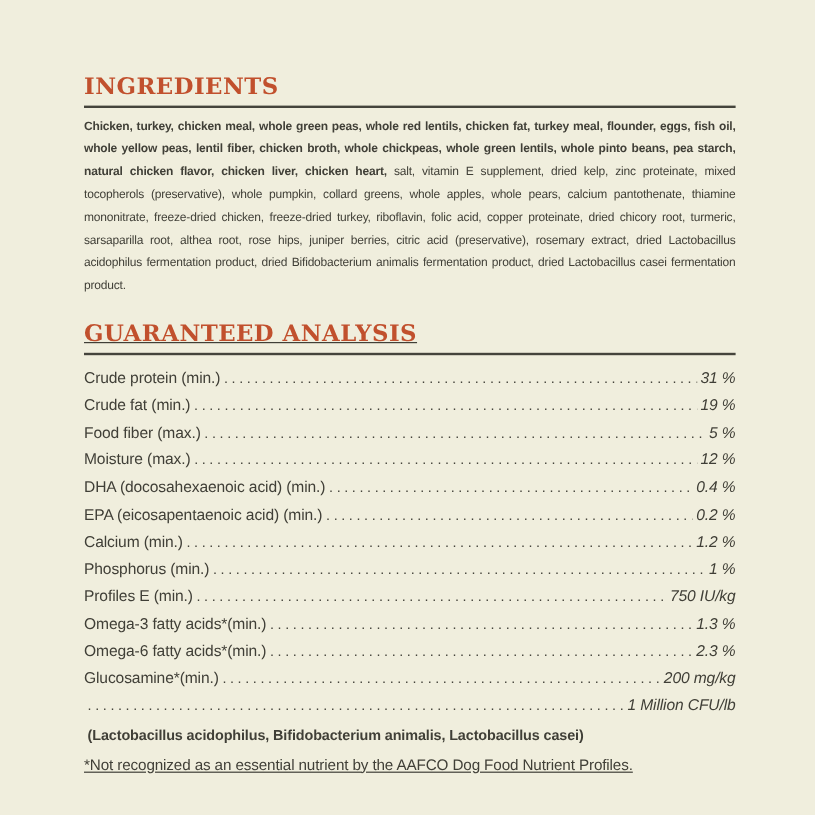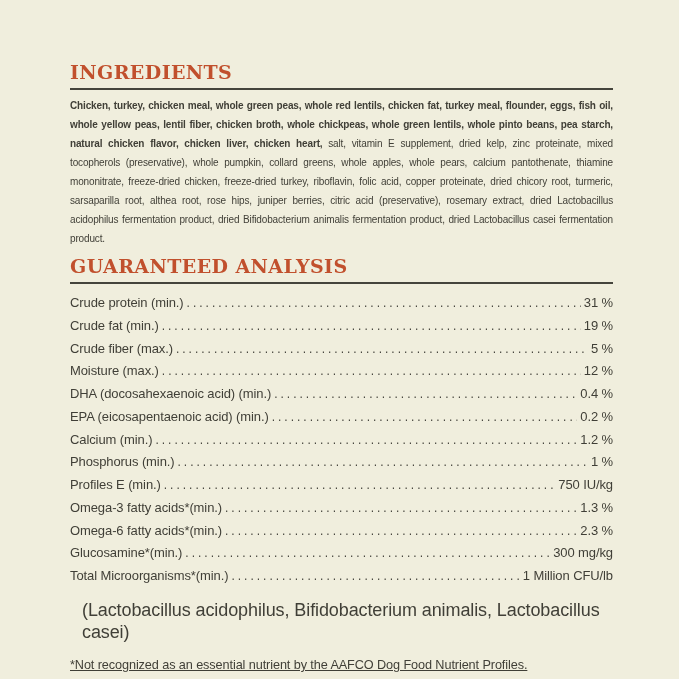--- a/index.html
+++ b/index.html
@@ -40,21 +40,22 @@
     font-size: 10px;
     line-height: 19px;
     letter-spacing: -0.15px;
     text-align: justify;
     color: #403f37;
   }
   .ingredients-text .primary {
     font-weight: bold;
   }
   .analysis-heading-block {
-    margin-top: 8px;
+    margin-top: 20px;
+    text-decoration: underline;
   }
   .analysis-table {
     margin-top: 8px;
   }
   .row {
     display: flex;
     align-items: baseline;
     line-height: 21.75px;
     font-size: 13px;
     white-space: nowrap;
@@ -73,26 +74,28 @@
   }
   .row .dots::after {
     content: "........................................................................................................................................................................";
     letter-spacing: 3px;
     font-size: 12px;
   }
   .row .val {
     flex: 0 0 auto;
     text-align: right;
     letter-spacing: -0.1px;
+    font-style: italic;
   }
   .note-row {
-    margin: 12px;
-    font-size: 18px;
+    margin: 3px;
+    font-size: 12px;
     line-height: 21.75px;
     letter-spacing: -0.1px;
+    font-weight: bold;
   }
   .footnote {
     margin: 2px 0 0 0;
     font-size: 12.7px;
     line-height: 21.75px;
     letter-spacing: -0.1px;
     text-decoration: underline;
   }
 </style>
 </head>
@@ -119,21 +122,21 @@
           <span class="lbl">Crude protein (min.)</span>
           <span class="dots"></span>
           <span class="val">31 %</span>
         </div>
         <div class="row">
           <span class="lbl">Crude fat (min.)</span>
           <span class="dots"></span>
           <span class="val">19 %</span>
         </div>
         <div class="row">
-          <span class="lbl">Crude fiber (max.)</span>
+          <span class="lbl">Food fiber (max.)</span>
           <span class="dots"></span>
           <span class="val">5 %</span>
         </div>
         <div class="row">
           <span class="lbl">Moisture (max.)</span>
           <span class="dots"></span>
           <span class="val">12 %</span>
         </div>
         <div class="row">
           <span class="lbl">DHA (docosahexaenoic acid) (min.)</span>
@@ -166,24 +169,23 @@
           <span class="val">1.3 %</span>
         </div>
         <div class="row">
           <span class="lbl">Omega-6 fatty acids*(min.)</span>
           <span class="dots"></span>
           <span class="val">2.3 %</span>
         </div>
         <div class="row">
           <span class="lbl">Glucosamine*(min.)</span>
           <span class="dots"></span>
-          <span class="val">300 mg/kg</span>
+          <span class="val">200 mg/kg</span>
         </div>
         <div class="row">
-          <span class="lbl">Total Microorganisms*(min.)</span>
           <span class="dots"></span>
           <span class="val">1 Million CFU/lb</span>
         </div>
       </div>
     <p class="note-row">(Lactobacillus acidophilus, Bifidobacterium animalis, Lactobacillus casei)</p>
     <p class="footnote">*Not recognized as an essential nutrient by the AAFCO Dog Food Nutrient Profiles.</p>
   </section>
 
 </div>
 

